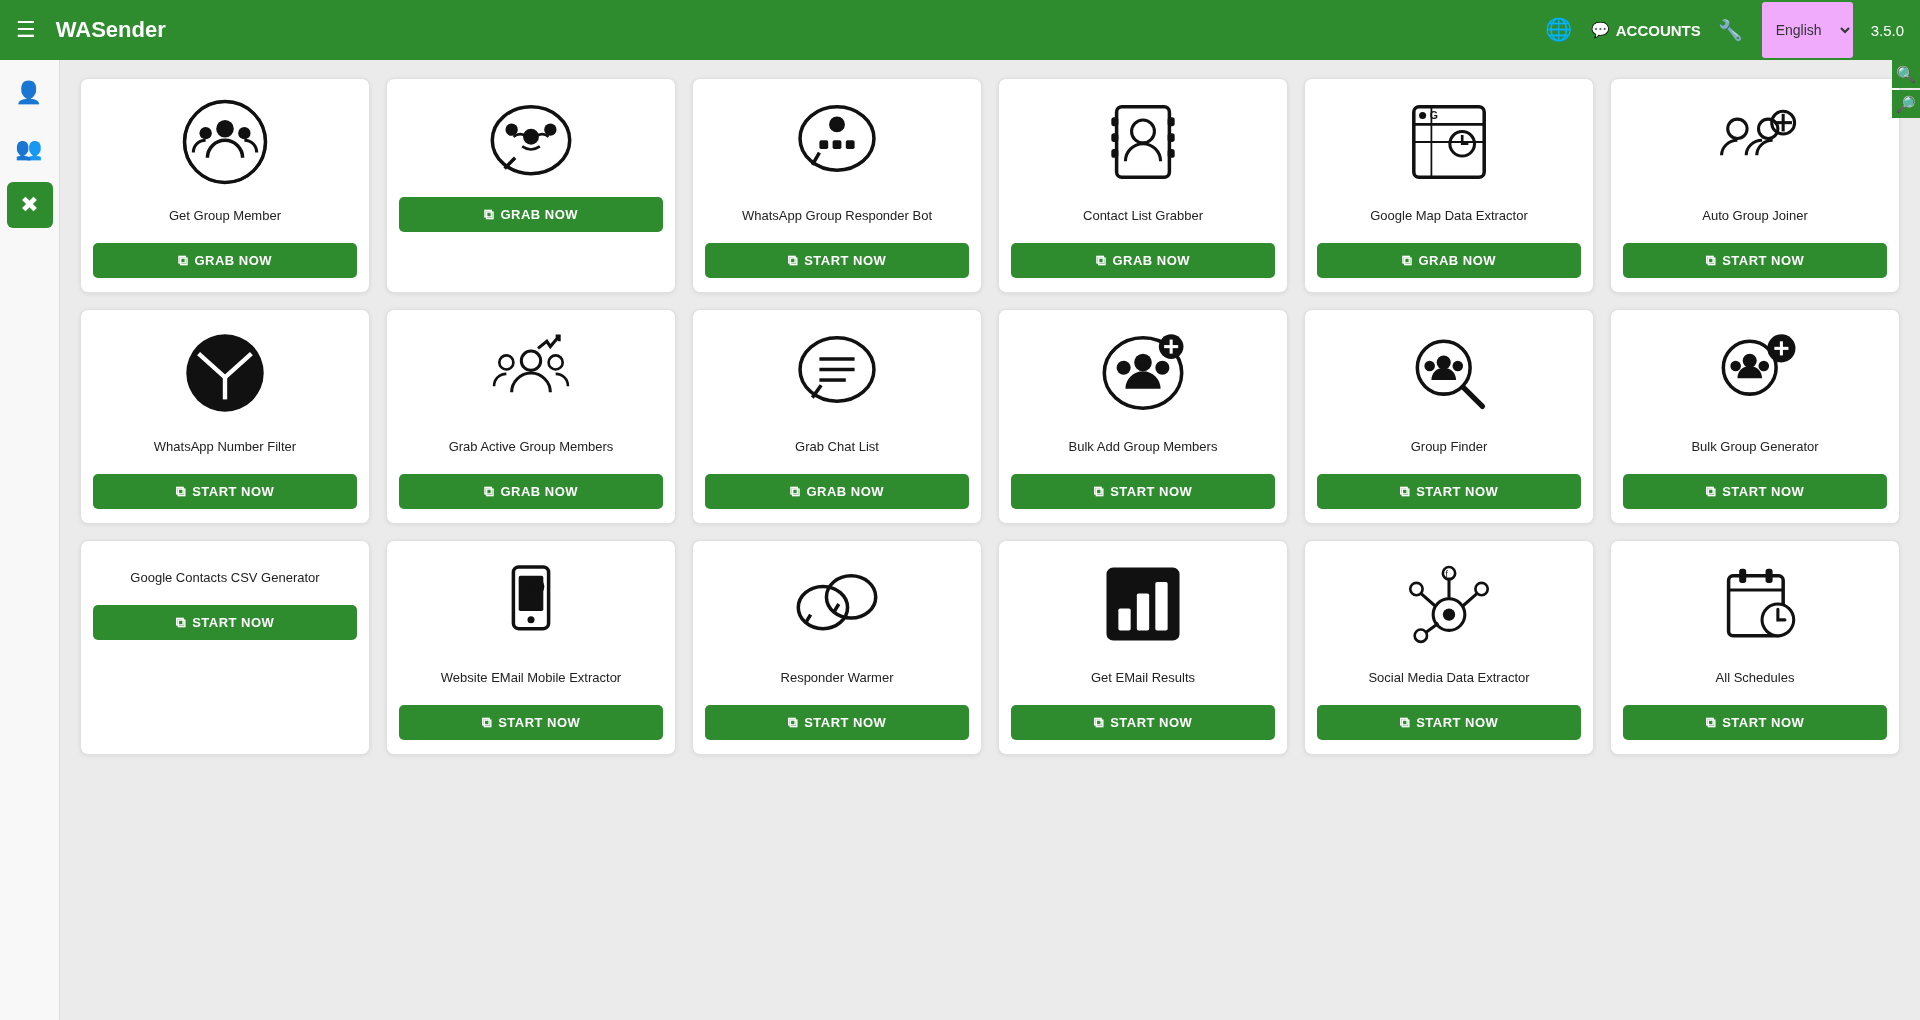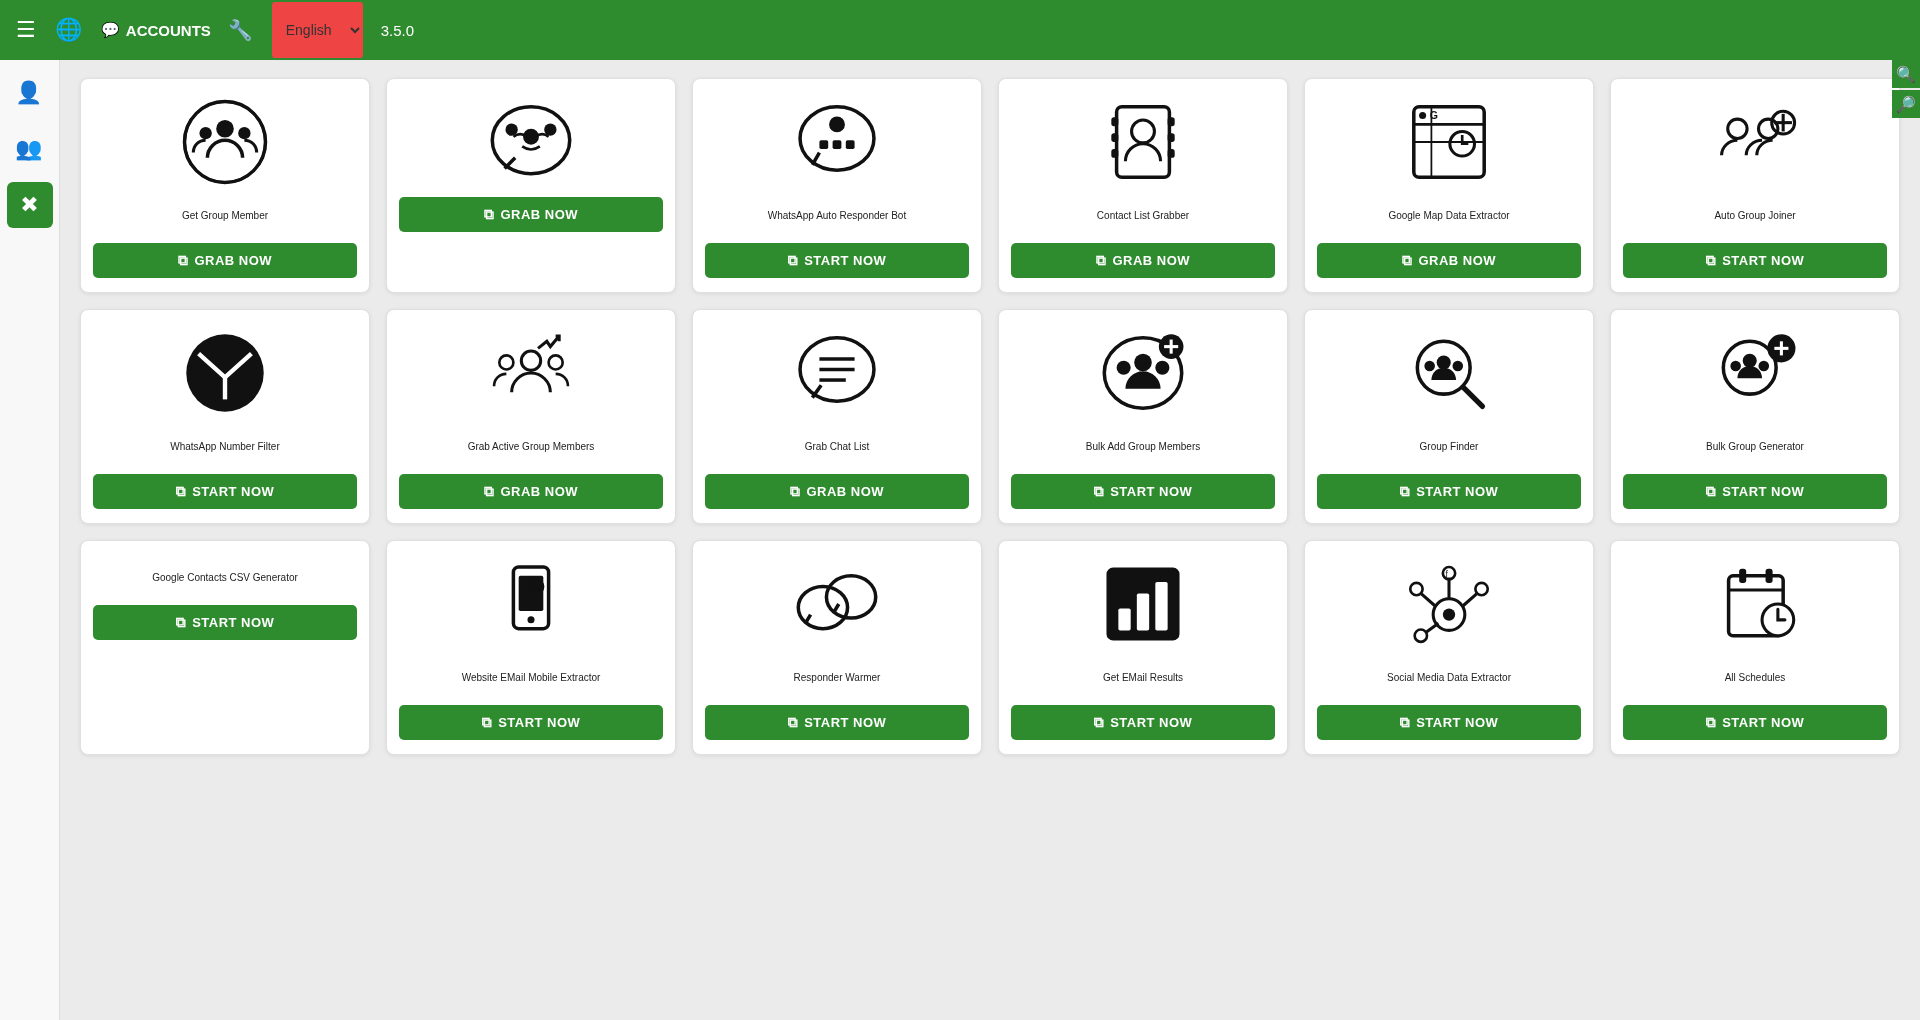--- a/index.html
+++ b/index.html
@@ -16,21 +16,21 @@
       gap: 12px;
       position: relative;
     }
     #header .hamburger { font-size: 22px; cursor: pointer; margin-right: 8px; }
     #header .app-title { font-size: 22px; font-weight: bold; flex: 1; }
     #header .header-right { display: flex; align-items: center; gap: 18px; }
     #header .globe-icon { font-size: 22px; cursor: pointer; }
     #header .accounts-btn { display: flex; align-items: center; gap: 6px; font-size: 15px; font-weight: 600; cursor: pointer; }
     #header .wrench-icon { font-size: 20px; cursor: pointer; }
     #header select {
-      background: #ef4444; color: #333; border: none; padding: 19px 10px;
+      background: #f0abfc; color: #333; border: none; padding: 19px 10px;
       font-size: 14px; border-radius: 3px; cursor: pointer;
     }
     #header .version { font-size: 15px; font-weight: 500; text-align: center; }
 
     
     .zoom-panel {
       position: absolute;
       right: 0;
       top: 60px;
       display: flex;
@@ -119,21 +119,21 @@
       align-items: center;
       justify-content: center;
     }
 
     .card-icon svg {
       width: 88px;
       height: 88px;
     }
 
     .card-label {
-      font-size: 10px;
+      font-size: 13px;
       text-align: center;
       color: #222;
       font-weight: 500;
       min-height: 36px;
       display: flex;
       align-items: center;
       justify-content: center;
     }
 
     .card-btn {
@@ -152,20 +152,21 @@
       gap: 6px;
       letter-spacing: 0.5px;
     }
     .card-btn .btn-icon { font-size: 14px; }
   </style>
 </head>
 <body>
 
 <div id="header">
   <span class="hamburger">☰</span>
+  <span class="app-title">WASender</span>
   <div class="header-right">
     <span class="globe-icon">🌐</span>
     <div class="accounts-btn">
       <span>💬</span>
       <span>ACCOUNTS</span>
     </div>
     <span class="wrench-icon">🔧</span>
     <select>
       <option>English</option>
       <option>Spanish</option>
@@ -229,21 +230,21 @@
         <div class="card-icon">
           <svg viewBox="0 0 100 100" fill="none" xmlns="http://www.w3.org/2000/svg">
     <ellipse cx="50" cy="46" rx="42" ry="36" stroke="#111" stroke-width="4" fill="none"></ellipse>
     <path d="M22 76 L30 62" stroke="#111" stroke-width="4"></path>
     <circle cx="50" cy="30" r="9" fill="#111"></circle>
     <rect x="30" y="48" width="10" height="10" rx="2" fill="#111"></rect>
     <rect x="45" y="48" width="10" height="10" rx="2" fill="#111"></rect>
     <rect x="60" y="48" width="10" height="10" rx="2" fill="#111"></rect>
   </svg>
         </div>
-        <div class="card-label">WhatsApp Auto Responder Bot</div>
+        <div class="card-label">WhatsApp Group Responder Bot</div>
         <button class="card-btn">
           <span class="btn-icon">⧉</span>
           <span>START NOW</span>
         </button>
       </div>
       <div class="card">
         <div class="card-icon">
           <svg viewBox="0 0 100 100" fill="none" xmlns="http://www.w3.org/2000/svg">
     <rect x="20" y="10" width="60" height="80" rx="6" stroke="#111" stroke-width="4" fill="none"></rect>
     <circle cx="50" cy="38" r="13" stroke="#111" stroke-width="3.5" fill="none"></circle>

